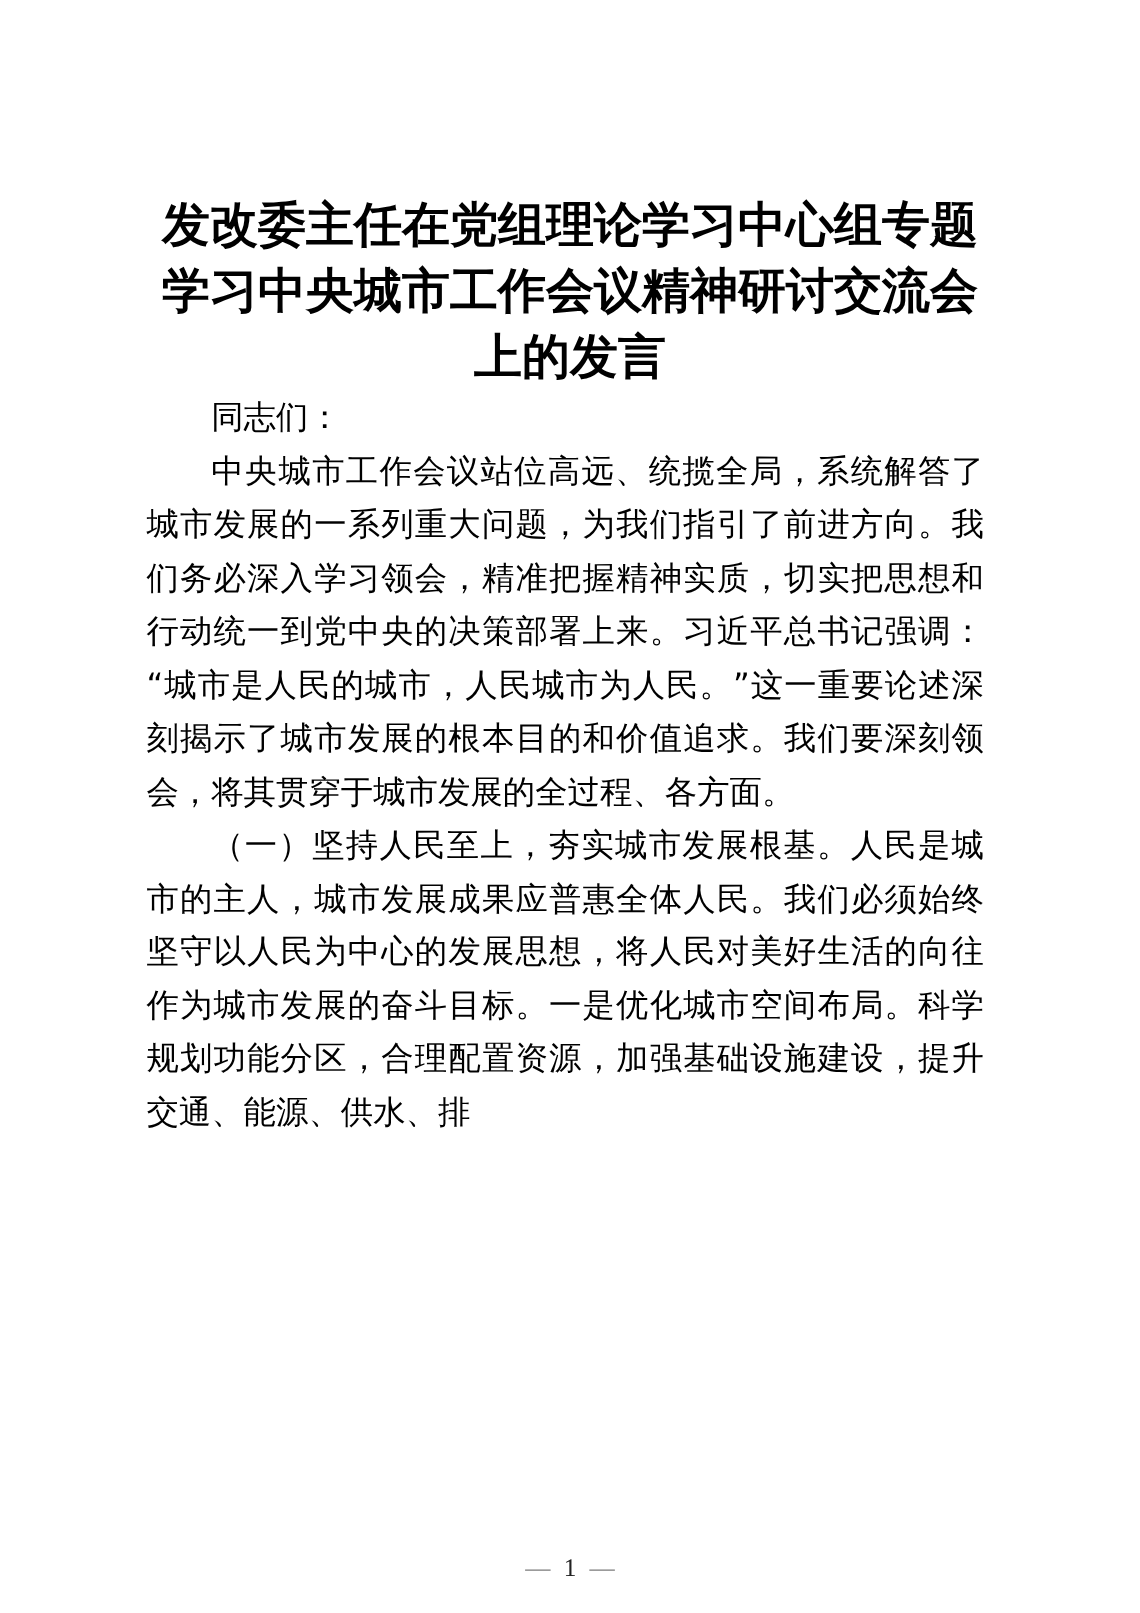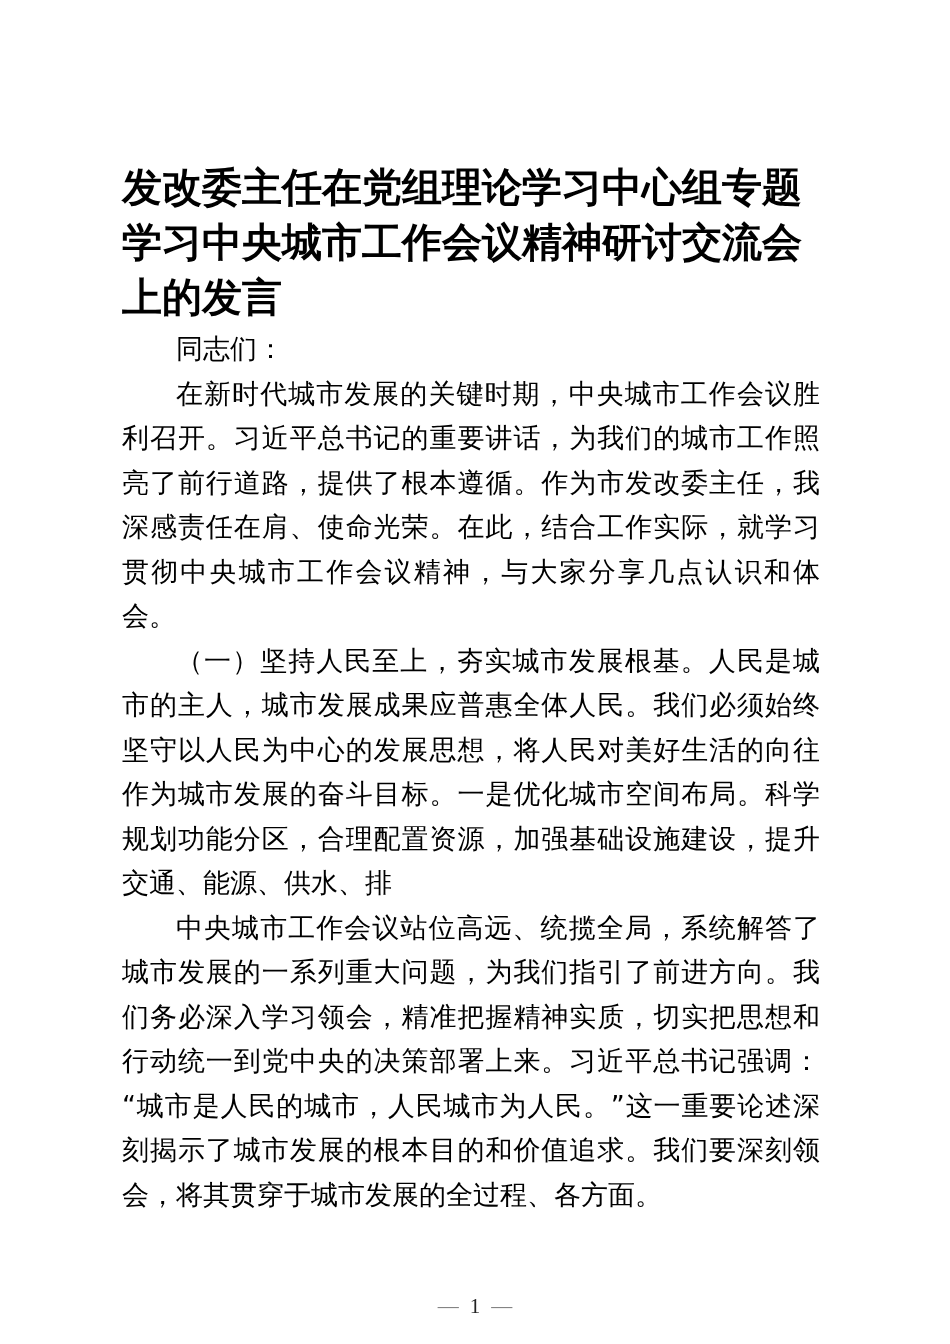--- a/index.html
+++ b/index.html
@@ -19,20 +19,21 @@
   .doc-title {
     position: absolute;
     left: 122px;
     top: 160px;
     width: 706px;
     margin: 0;
     font-family: "Liberation Serif", "DejaVu Serif", serif;
     font-weight: 700;
     font-size: 40px;
     line-height: 55px;
+    text-align: center;
     letter-spacing: 0;
   }
   .doc-body {
     position: absolute;
     left: 122px;
     top: 327px;
     width: 698px;
     font-size: 27px;
     line-height: 44.5px;
     text-align: justify;
@@ -67,22 +68,21 @@
 </style>
 </head>
 <body>
 
 <div class="page">
 
   <h1 class="doc-title">发改委主任在党组理论学习中心组专题学习中央城市工作会议精神研讨交流会上的发言</h1>
 
   <div class="doc-body">
     <p class="para">同志们：</p>
-    <p class="para">在新时代城市发展的关键时期，中央城市工作会议胜利召开。习近平总书记的重要讲话，为我们的城市工作照亮了前行道路，提供了根本遵循。作为市发改委主任，我深感责任在肩、使命光荣。在此，结合工作实际，就学习贯彻中央城市工作会议精神，与大家分享几点认识和体会。</p>
+    <p class="para">中央城市工作会议站位高远、统揽全局，系统解答了城市发展的一系列重大问题，为我们指引了前进方向。我们务必深入学习领会，精准把握精神实质，切实把思想和行动统一到党中央的决策部署上来。习近平总书记强调：“城市是人民的城市，人民城市为人民。”这一重要论述深刻揭示了城市发展的根本目的和价值追求。我们要深刻领会，将其贯穿于城市发展的全过程、各方面。</p>
     <p class="para">（一）坚持人民至上，夯实城市发展根基。人民是城市的主人，城市发展成果应普惠全体人民。我们必须始终坚守以人民为中心的发展思想，将人民对美好生活的向往作为城市发展的奋斗目标。一是优化城市空间布局。科学规划功能分区，合理配置资源，加强基础设施建设，提升交通、能源、供水、排</p>
-    <p class="para">中央城市工作会议站位高远、统揽全局，系统解答了城市发展的一系列重大问题，为我们指引了前进方向。我们务必深入学习领会，精准把握精神实质，切实把思想和行动统一到党中央的决策部署上来。习近平总书记强调：“城市是人民的城市，人民城市为人民。”这一重要论述深刻揭示了城市发展的根本目的和价值追求。我们要深刻领会，将其贯穿于城市发展的全过程、各方面。</p>
   </div>
 
   <div class="page-footer">
     <span class="footer-dash">—</span><span class="footer-pagenum">1</span><span class="footer-dash">—</span>
   </div>
 
 </div>
 
 </body></html>

